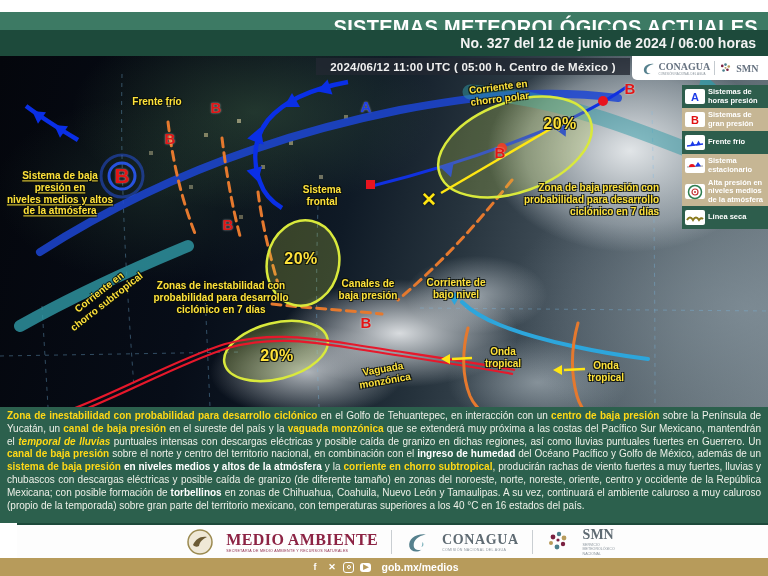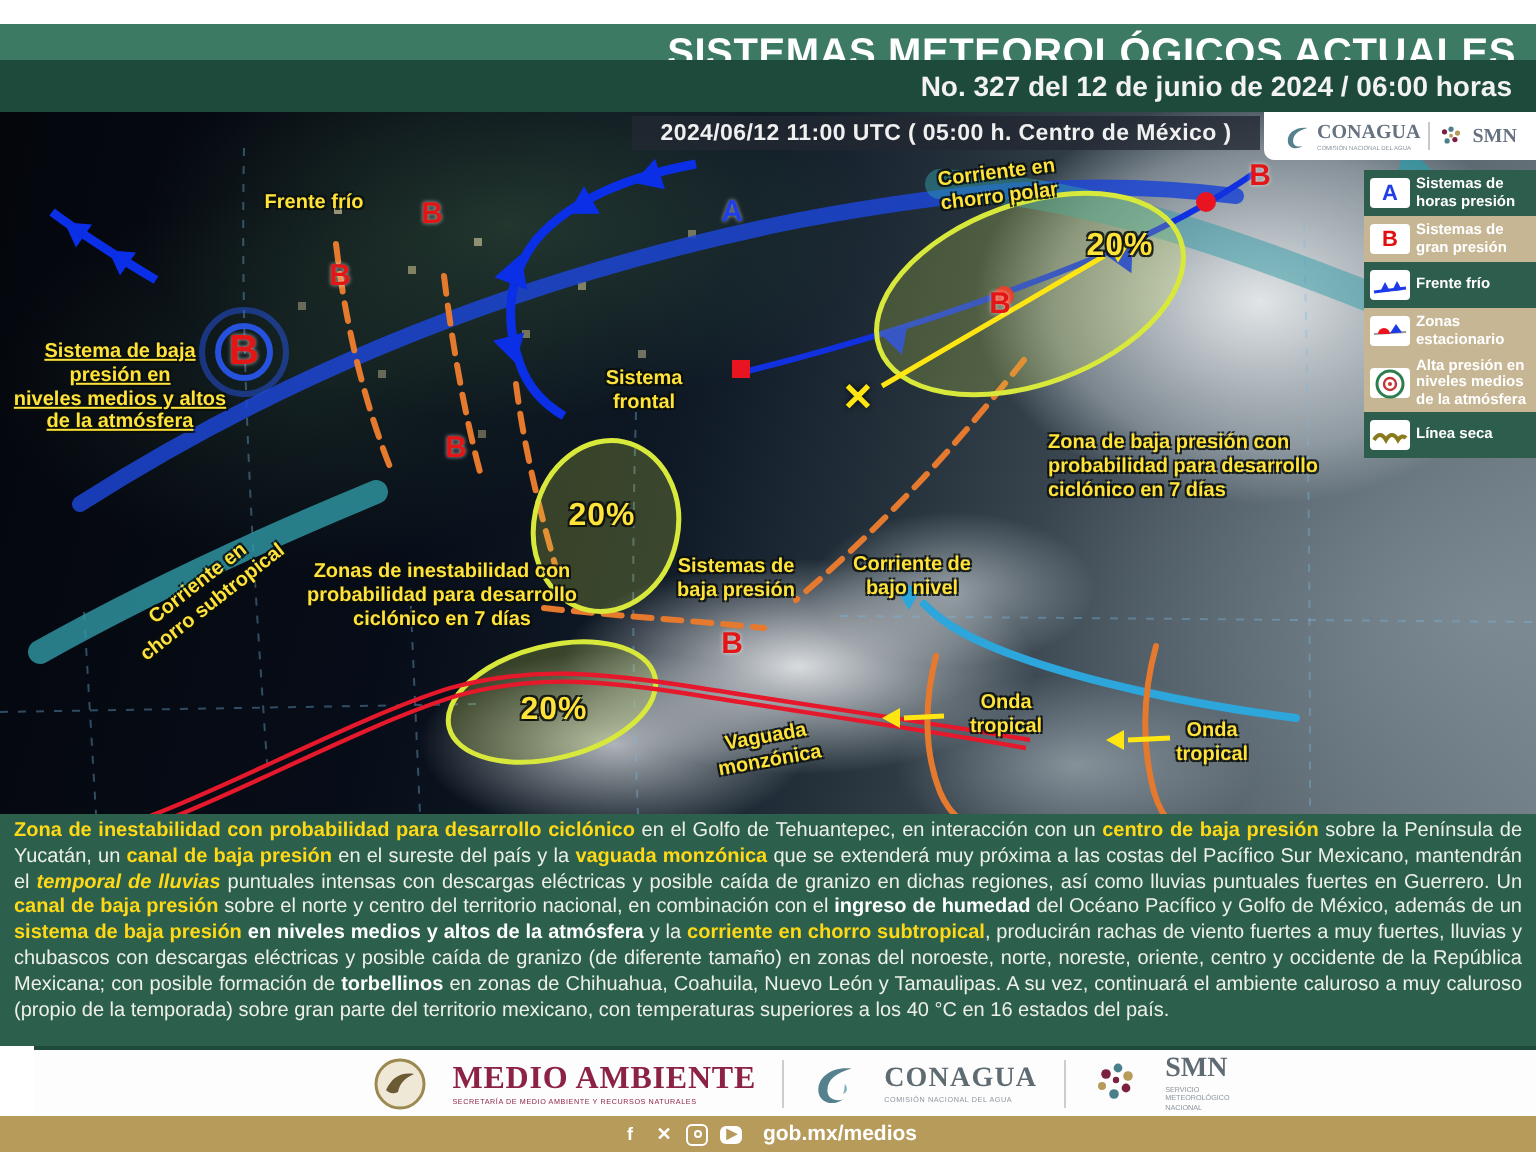--- a/index.html
+++ b/index.html
@@ -60,21 +60,21 @@
   .brandbox { position:absolute; right:0; top:0; width:136px; height:24px; background:#fff;
     border-radius:0 0 0 5px; display:flex; align-items:center; justify-content:center; gap:4px; }
   .brandbox .bw { font-family:"Liberation Serif", serif; font-weight:700; font-size:10px; color:#667280; }
   .brandbox .bs { font-size:3px; color:#8a949c; }
   .bdiv { width:1px; height:14px; background:#c4cacf; }
 
   .lbl { position:absolute; color:#ffe23a; font-weight:700; font-size:10px; line-height:1.18;
     white-space:pre-line; text-align:center; transform:translate(-50%,-50%);
     text-shadow:-1px -1px 0 rgba(10,15,10,.85), 1px -1px 0 rgba(10,15,10,.85),
       -1px 1px 0 rgba(10,15,10,.85), 1px 1px 0 rgba(10,15,10,.85); }
-  .lbl.left { text-align:left; transform:none;margin-top:34px; }
+  .lbl.left { text-align:right; transform:none; }
   .pct { font-size:16px; letter-spacing:.5px; }
   .symA { position:absolute; transform:translate(-50%,-50%); color:#1f3de8; font-weight:800;
     font-size:15px; text-shadow:0 0 2px rgba(255,255,255,.6); }
   .symB { position:absolute; transform:translate(-50%,-50%); color:#e31515; font-weight:800;
     font-size:15px; text-shadow:0 0 2px rgba(255,255,255,.65); }
   .symB.big { font-size:21px; }
   .symX { position:absolute; transform:translate(-50%,-50%); color:#ffe612; font-weight:800;
     font-size:19px; text-shadow:0 0 3px rgba(0,0,0,.8); }
 
   
@@ -259,21 +259,21 @@
         <div class="ltext">Frente frío</div>
       </div>
       <div class="lrow tn">
         <div class="lico">
           <svg width="18" height="10" viewBox="0 0 18 10">
               <path d="M1,6 L17,5" stroke="#999" stroke-width="1"></path>
               <path d="M3,6 A3,3 0 0 1 9,6 Z" fill="#e8141f"></path>
               <path d="M9,5.6 L12,1 L15,5.2 Z" fill="#1d3ae8"></path>
             </svg>
         </div>
-        <div class="ltext">Zonas
+        <div class="ltext">Sistema
 estacionario</div>
       </div>
       <div class="lrow tn">
         <div class="lico">
           <svg width="16" height="16" viewBox="0 0 16 16">
               <circle cx="8" cy="8" r="6.5" stroke="#2e7d4f" stroke-width="1.5" fill="#fff"></circle>
               <circle cx="8" cy="8" r="3" stroke="#c23333" stroke-width="1.2" fill="none"></circle>
               <circle cx="8" cy="8" r="1" fill="#c23333"></circle>
             </svg>
         </div>
@@ -295,21 +295,21 @@
     <div class="lbl" style="left:60px; top:138px;text-decoration:underline;">Sistema de baja
 presión en
 niveles medios y altos
 de la atmósfera</div>
     <div class="lbl" style="left:103px; top:241px; transform:translate(-50%,-50%) rotate(-38deg);">Corriente en
 chorro subtropical</div>
     <div class="lbl" style="left:499px; top:37px; transform:translate(-50%,-50%) rotate(-7deg);">Corriente en
 chorro polar</div>
     <div class="lbl" style="left:322px; top:140px;">Sistema
 frontal</div>
-    <div class="lbl" style="left:368px; top:234px;">Sistemas de
+    <div class="lbl" style="left:368px; top:234px;">Canales de
 baja presión</div>
     <div class="lbl" style="left:456px; top:233px;">Corriente de
 bajo nivel</div>
     <div class="lbl left" style="left:524px; top:126px;">Zona de baja presión con
 probabilidad para desarrollo
 ciclónico en 7 días</div>
     <div class="lbl" style="left:221px; top:242px;">Zonas de inestabilidad con
 probabilidad para desarrollo
 ciclónico en 7 días</div>
     <div class="lbl" style="left:384px; top:319px; transform:translate(-50%,-50%) rotate(-10deg);">Vaguada

